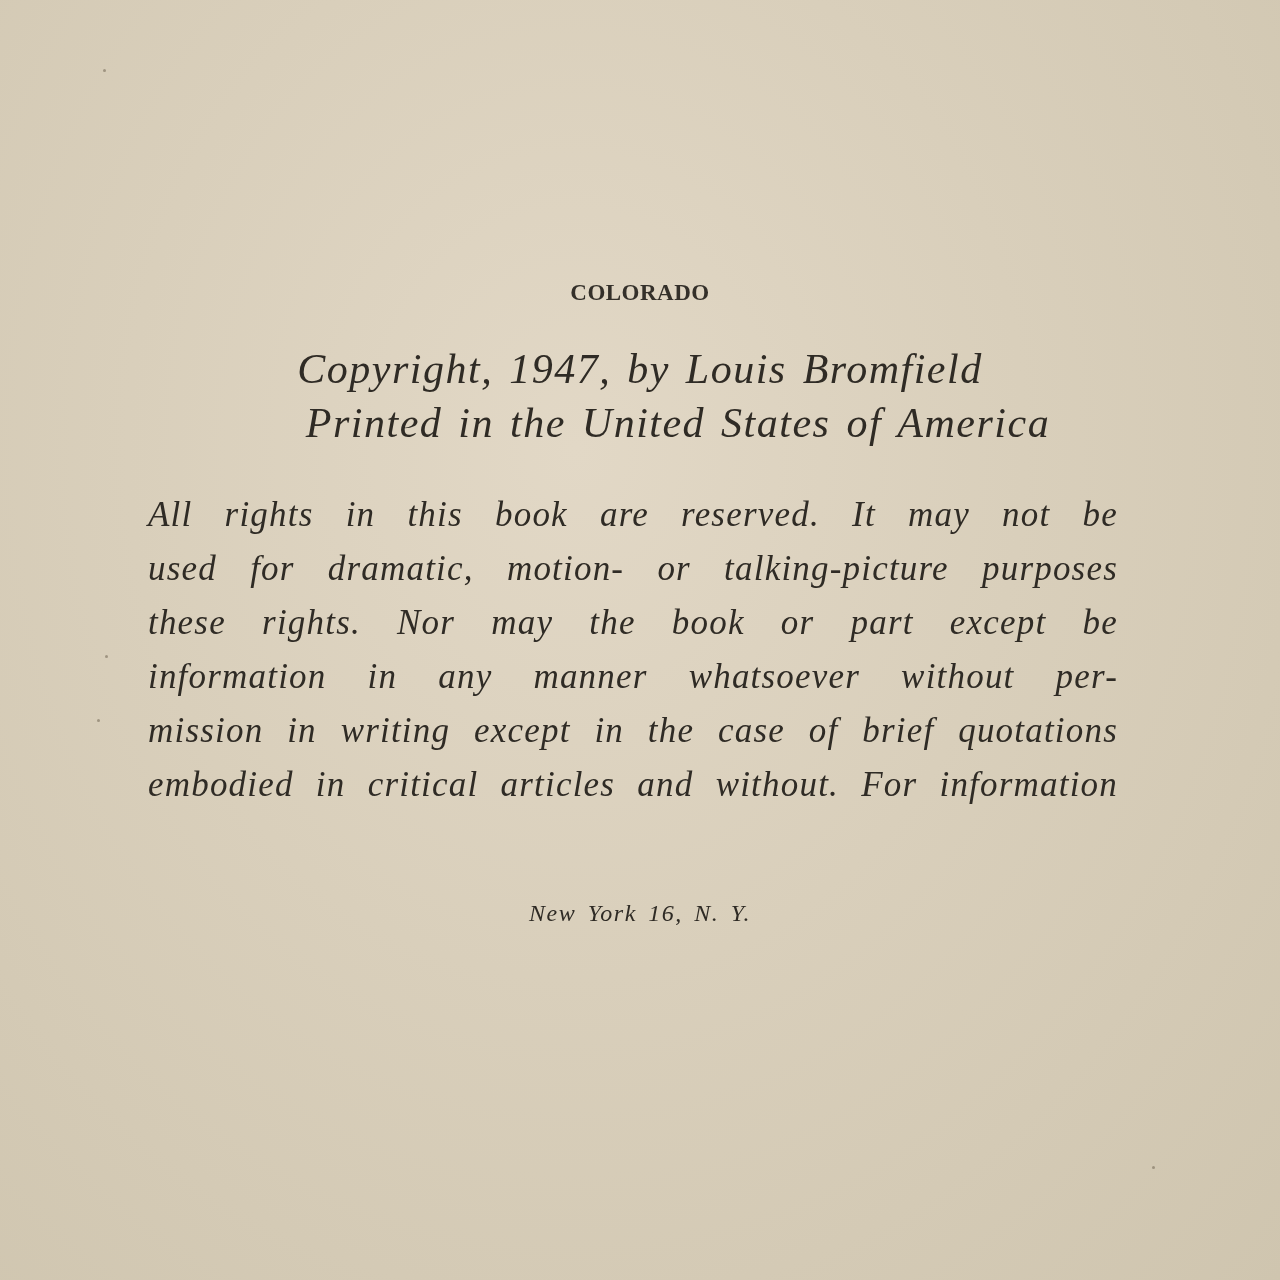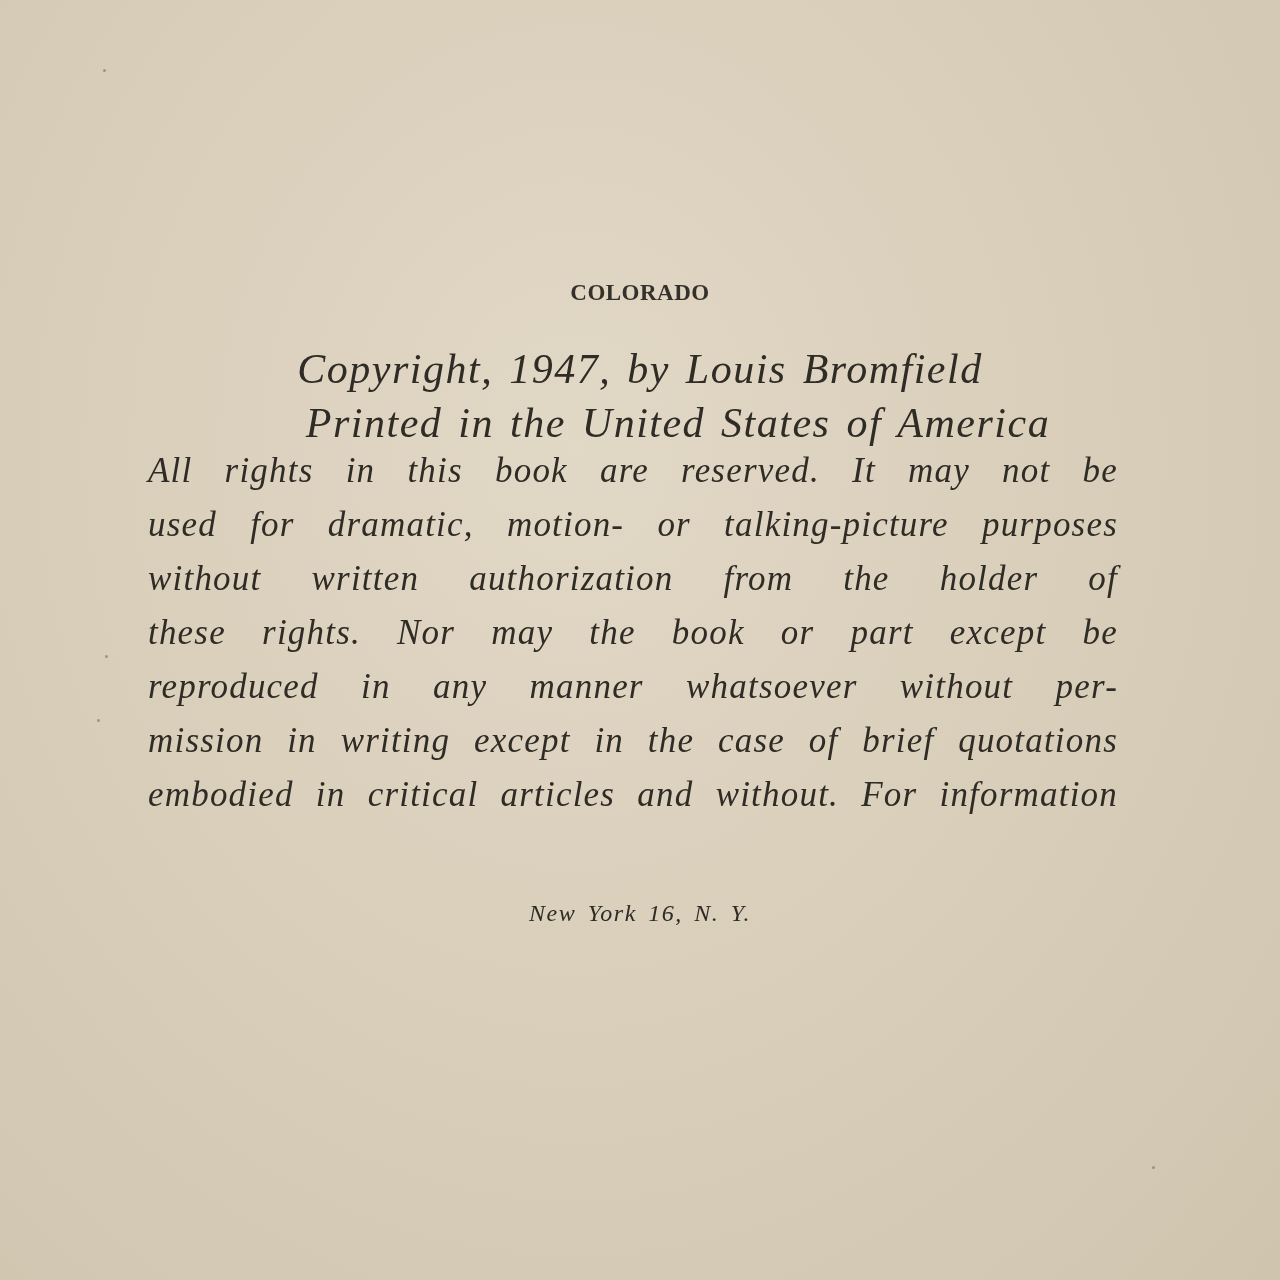--- a/index.html
+++ b/index.html
@@ -40,21 +40,21 @@
       font-style: italic;
       font-size: 42px;
       letter-spacing: 1.5px;
       word-spacing: 4px;
       color: #2f2b25;
     }
     .line-1 { top: 345px; }
     .line-2 { top: 399px; padding-left: 38px; }
     .body-text {
       position: absolute;
-      top: 444px;
+      top: 488px;
       left: 148px;
       width: 970px;
       font-style: italic;
       font-size: 35px;
       line-height: 54px;
       letter-spacing: 1.2px;
       color: #2f2b25;
     }
     .body-line {
       display: block;
@@ -88,23 +88,22 @@
 
 <div class="page">
   <div class="title">COLORADO</div>
 
   <div class="copyright-line line-1">Copyright, 1947, by Louis Bromfield</div>
   <div class="copyright-line line-2">Printed in the United States of America</div>
 
   <div class="body-text">
     <span class="body-line">All rights in this book are reserved. It may not be</span>
     <span class="body-line">used for dramatic, motion- or talking-picture purposes</span>
-    <span class="body-line">without written authorization from the holder of</span>
     <span class="body-line">these rights. Nor may the book or part except be</span>
-    <span class="body-line">reproduced in any manner whatsoever without per-</span>
+    <span class="body-line">information in any manner whatsoever without per-</span>
     <span class="body-line">mission in writing except in the case of brief quotations</span>
     <span class="body-line">embodied in critical articles and without. For information</span>
   </div>
 
   <div class="address-last">New York 16, N. Y.</div>
 
   <span class="speck" style="left:103px;top:69px;"></span>
   <span class="speck" style="left:1152px;top:1166px;"></span>
   <span class="speck" style="left:105px;top:655px;"></span>
   <span class="speck" style="left:97px;top:719px;"></span>

